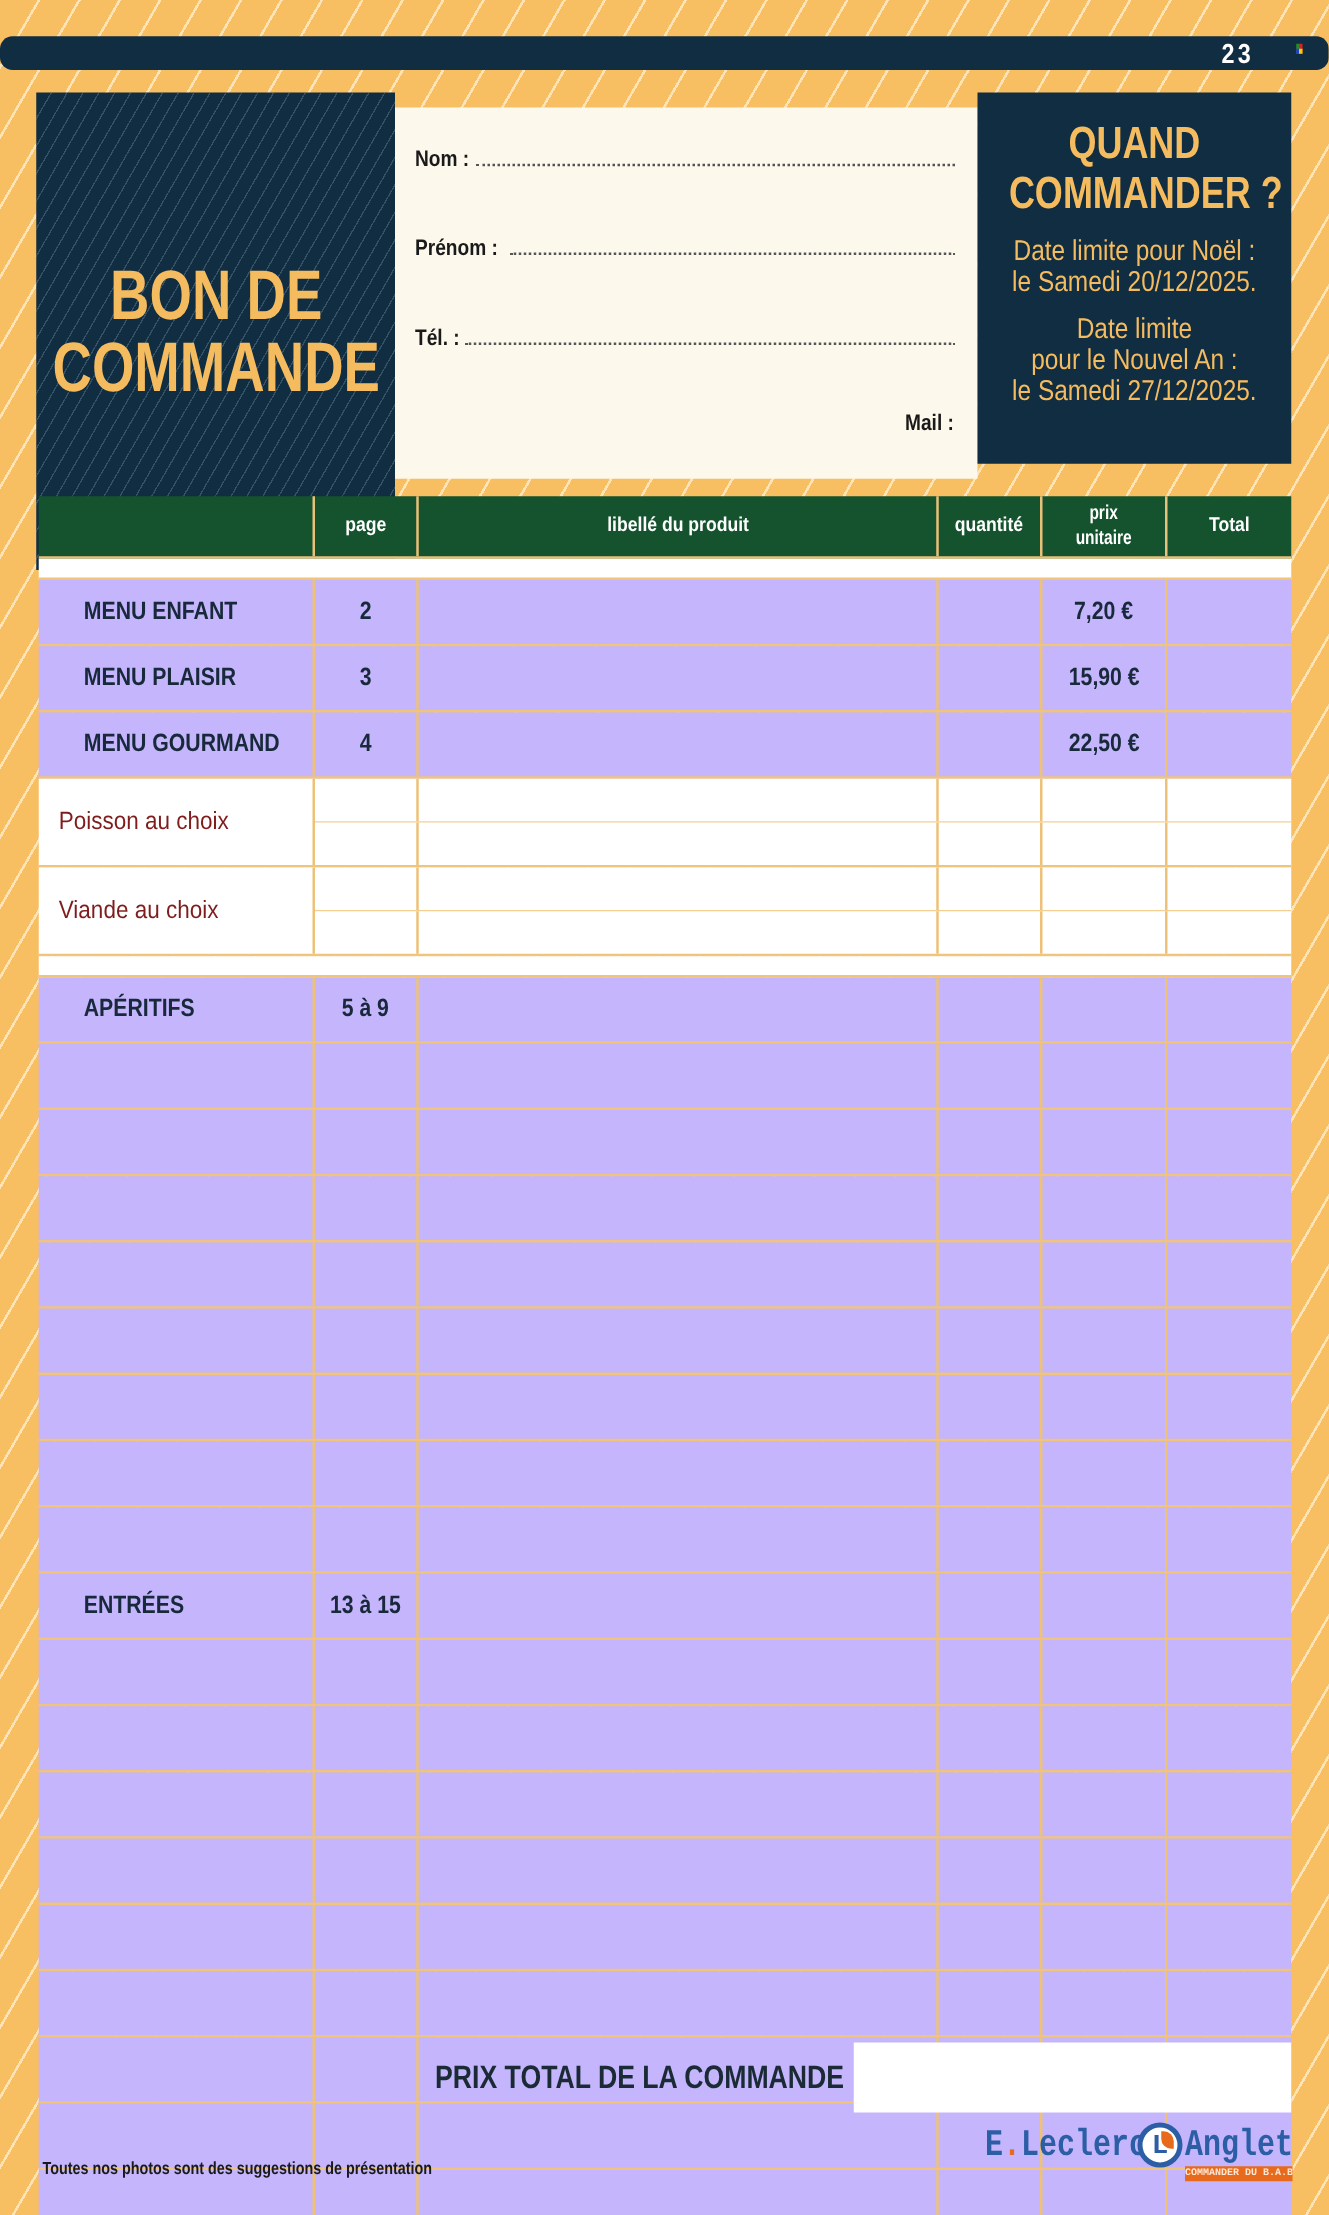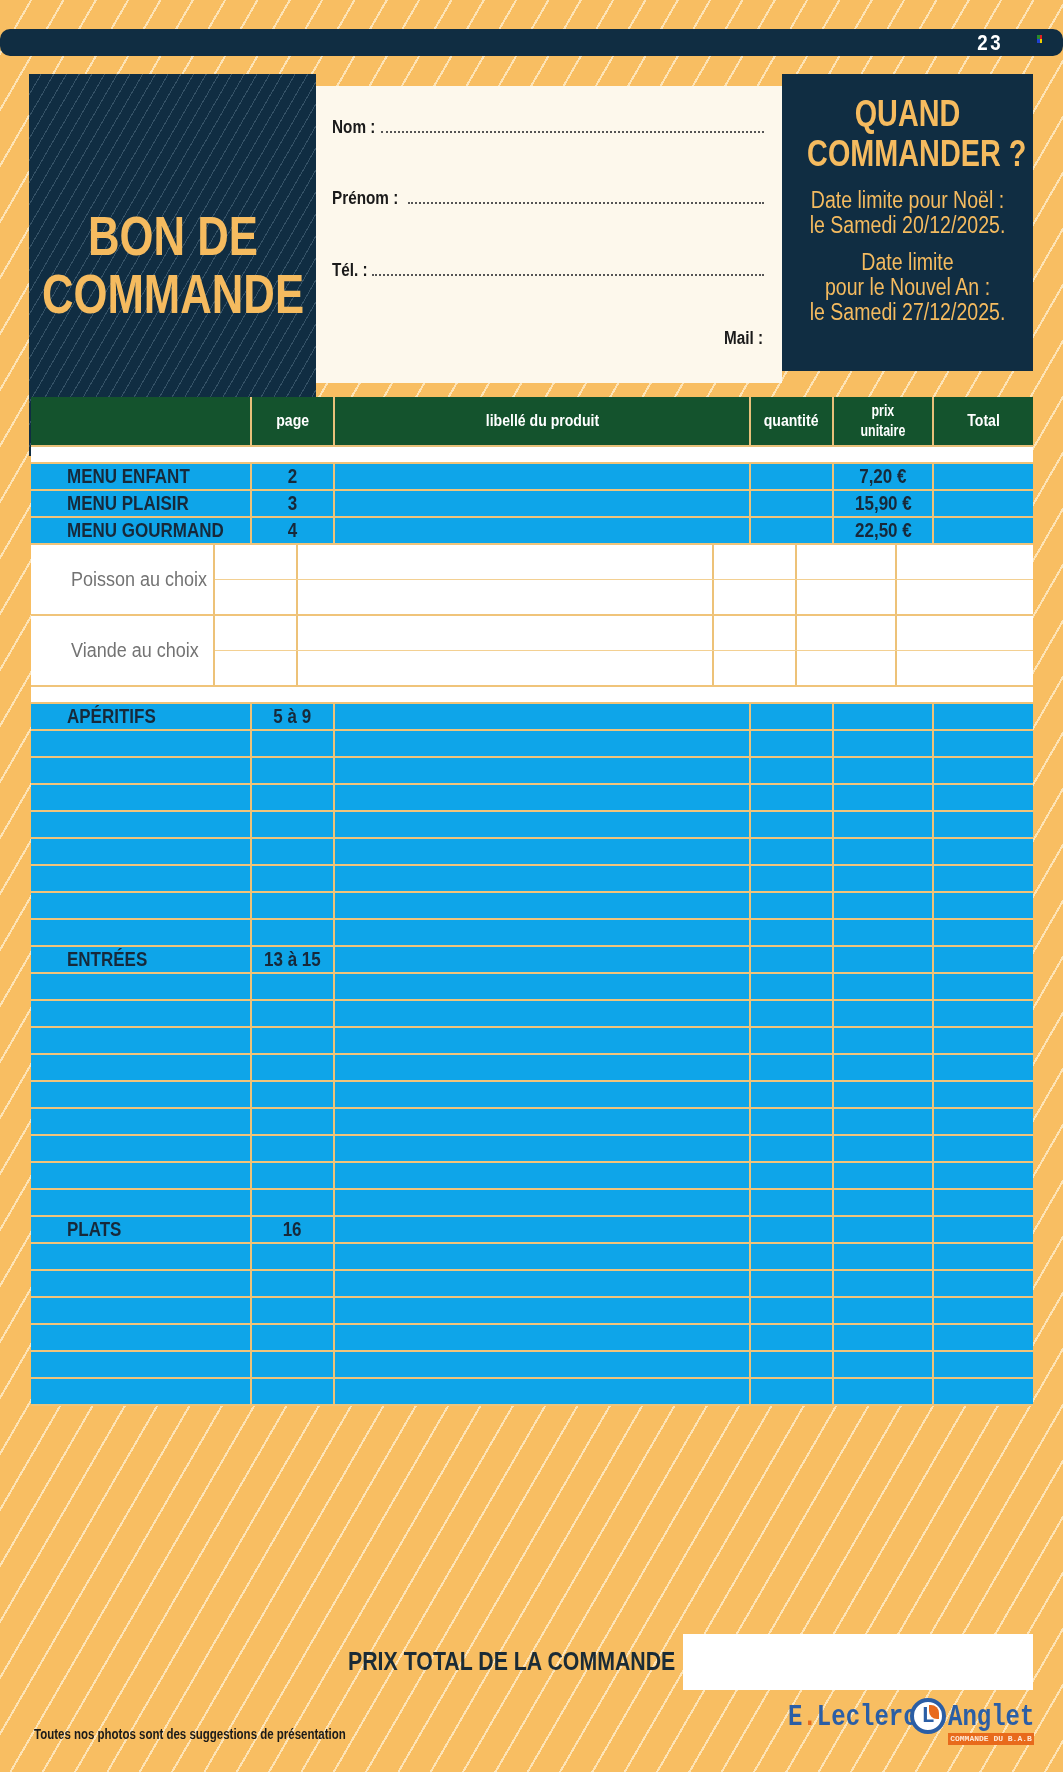--- a/index.html
+++ b/index.html
@@ -32,29 +32,29 @@
   .when-text.second { margin-top: 12px; }
 
   .table { position: absolute; left: 31px; top: 397px; width: 1002px; }
   .thead { height: 50px; background: #14532d; display: flex; border-bottom: 2px solid #e9c07a; }
   .th { color: #fff; font-weight: bold; font-size: 16px; display: flex; align-items: center; justify-content: center; text-align: center; border-right: 2px solid #e9c07a; line-height: 20px; }
   .th span { display: inline-block; transform: scaleX(0.88); }
   .th:last-child { border-right: none; }
   .c1 { width: 221px; } .c2 { width: 83px; } .c3 { width: 416px; } .c4 { width: 83px; } .c5 { width: 100px; } .c6 { width: 99px; }
 
   .spacer { height: 17px; background: #fff; border-bottom: 2px solid #f0c47a; }
-  .row { display: flex; height: 27px; background: #0ea5e9; border-bottom: 2px solid #f0c47a; }
+  .row { display: flex; height: 53px; background: #c4b5fd; border-bottom: 2px solid #f0c47a; }
   .td { border-right: 2px solid #edc278; display: flex; align-items: center; justify-content: center; font-size: 20px; color: #17293a; }
   .td:last-child { border-right: none; }
   .td.lbl { justify-content: flex-start; padding-left: 36px; font-weight: bold; }
   .td.lbl span, .td.ctr span { display: inline-block; transform: scaleX(0.85); transform-origin: left center; white-space: nowrap; }
   .td.ctr { font-weight: bold; }
   .td.ctr span { transform-origin: center; }
   .group { display: flex; background: #fff; border-bottom: 2px solid #f0c47a; height: 71px; }
-  .group .glabel { width: 184px; border-right: 2px solid #edc278; display: flex; align-items: center; padding-left: 40px; font-size: 20px; color: #737373; }
+  .group .glabel { width: 221px; border-right: 2px solid #edc278; display: flex; align-items: center; padding-left: 16px; font-size: 20px; color: #7f1d1d; }
   .group .glabel span { display: inline-block; transform: scaleX(0.9); transform-origin: left; white-space: nowrap; }
   .group .gsub { flex: 1; display: flex; flex-direction: column; }
   .group .gsub .srow { display: flex; flex: 1; }
   .group .gsub .srow:first-child { border-bottom: 1.5px solid #f3d092; }
   .srow .td { height: 100%; }
   .w2 { width: 83px; } .w3 { width: 416px; } .w4 { width: 83px; } .w5 { width: 100px; } .w6 { width: 97px; }
 
   .total-label { position: absolute; left: 348px; top: 1646px; font-weight: bold; font-size: 26px; color: #1a2b36; transform: scaleX(0.82); transform-origin: left; white-space: nowrap; }
   .total-box { position: absolute; left: 683px; top: 1634px; width: 350px; height: 56px; background: #fff; }
 
@@ -458,14 +458,14 @@
 <div class="total-box"></div>
 
 <div class="disclaimer">Toutes nos photos sont des suggestions de présentation</div>
 
 <div class="logo">
   <span class="logo-left"><span>E</span><span class="dot">.</span><span>Leclerc</span></span>
   <span class="logo-circle">
       <span>L</span>
     </span>
   <span class="logo-right">Anglet</span>
-  <span class="logo-tag">COMMANDE DU B.A.B</span>
+  <span class="logo-tag">COMMANDER DU B.A.B</span>
 </div>
 
 </body></html>

